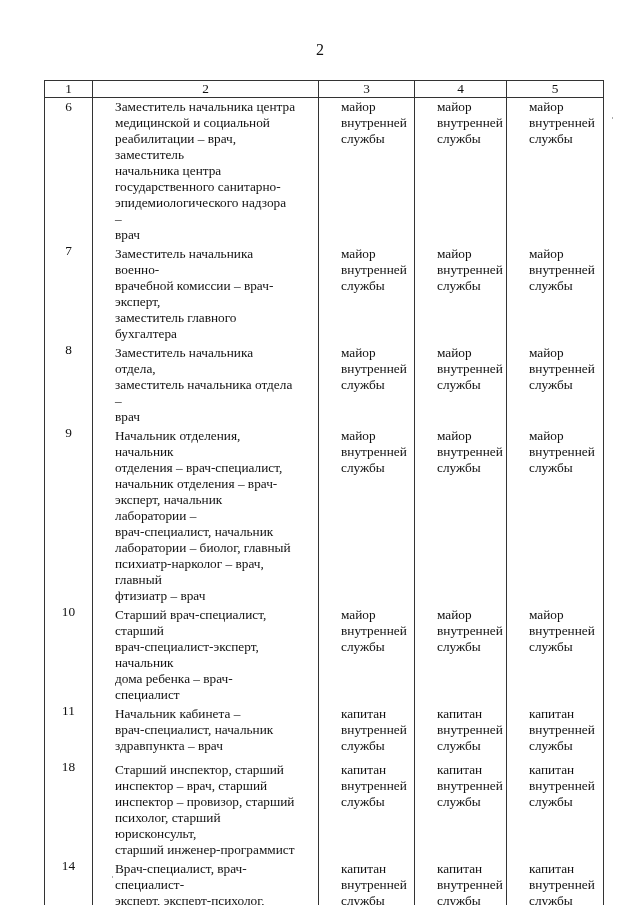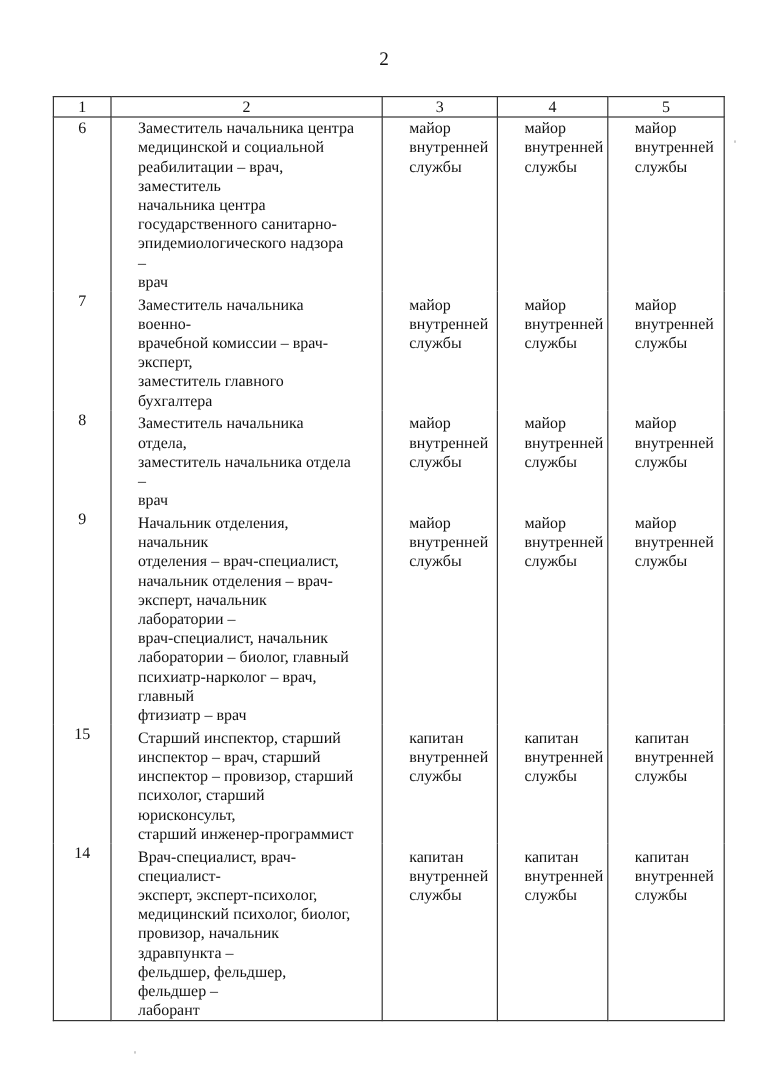--- a/index.html
+++ b/index.html
@@ -159,22 +159,52 @@
       <td class="rank">майор
 внутренней
 службы</td>
       <td class="rank">майор
 внутренней
 службы</td>
       <td class="rank">майор
 внутренней
 службы</td>
     </tr>
+    <tr style="height:54px">
+      <td class="num">10</td>
+      <td class="pos">Старший врач-специалист, старший
+врач-специалист-эксперт, начальник
+дома   ребенка – врач-специалист</td>
+      <td class="rank">майор
+внутренней
+службы</td>
+      <td class="rank">майор
+внутренней
+службы</td>
+      <td class="rank">майор
+внутренней
+службы</td>
+    </tr>
+    <tr style="height:56px">
+      <td class="num">11</td>
+      <td class="pos">Начальник кабинета –
+врач-специалист, начальник
+здравпункта – врач</td>
+      <td class="rank">капитан
+внутренней
+службы</td>
+      <td class="rank">капитан
+внутренней
+службы</td>
+      <td class="rank">капитан
+внутренней
+службы</td>
+    </tr>
     <tr style="height:87px">
-      <td class="num">15</td>
+      <td class="num">18</td>
       <td class="pos">Старший инспектор, старший
 инспектор – врач, старший
 инспектор – провизор, старший
 психолог, старший юрисконсульт,
 старший инженер-программист</td>
       <td class="rank">капитан
 внутренней
 службы</td>
       <td class="rank">капитан
 внутренней

